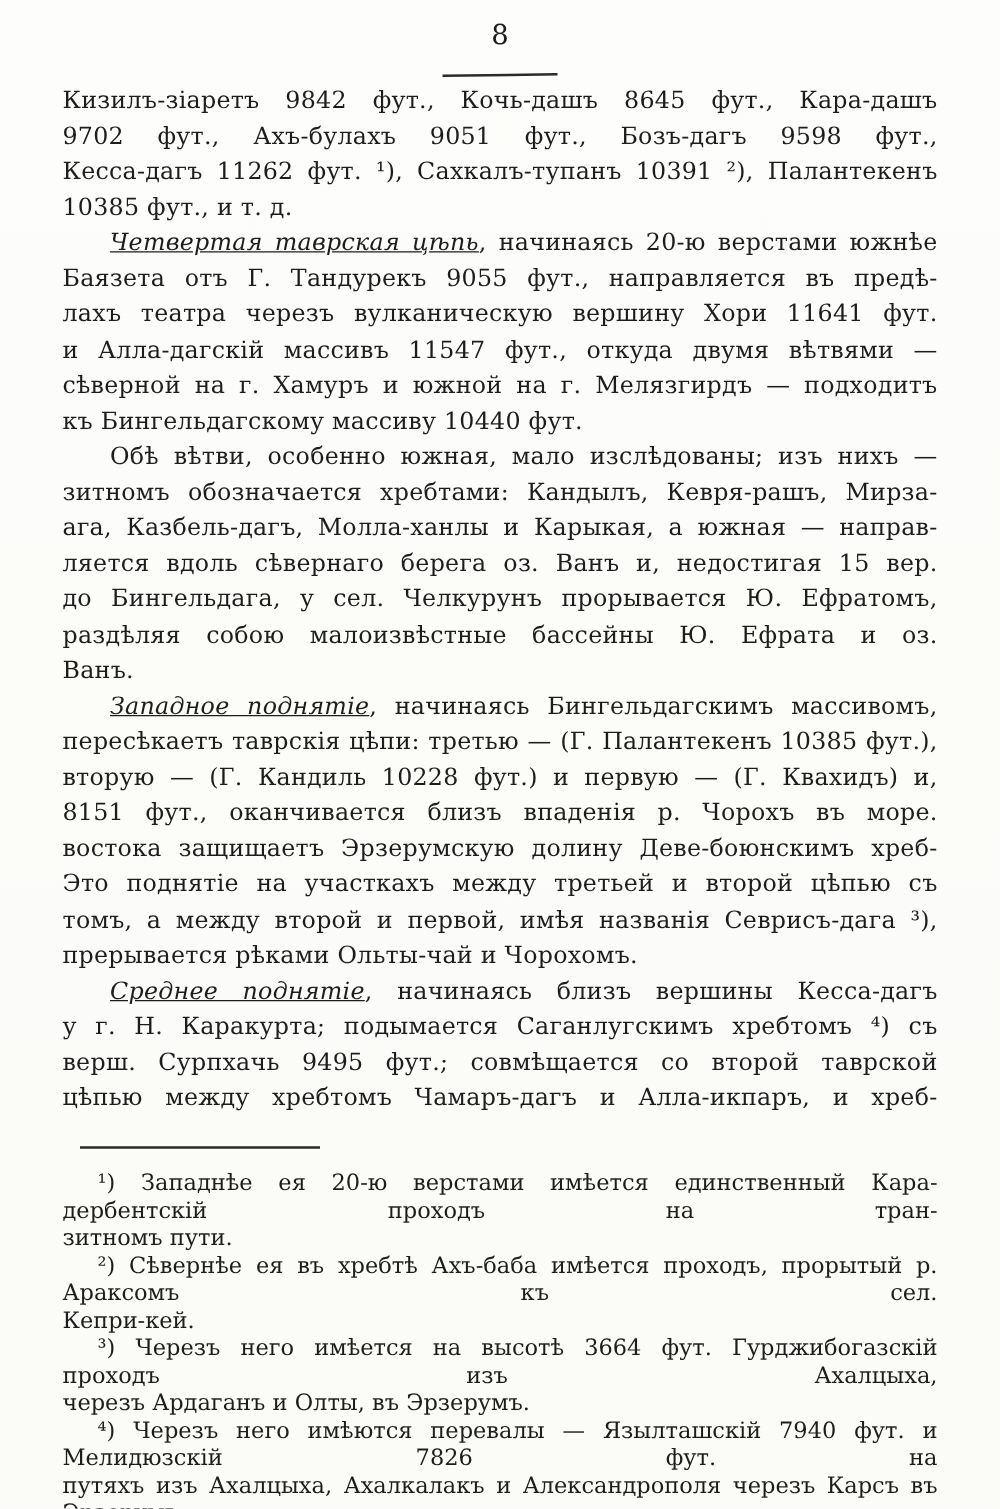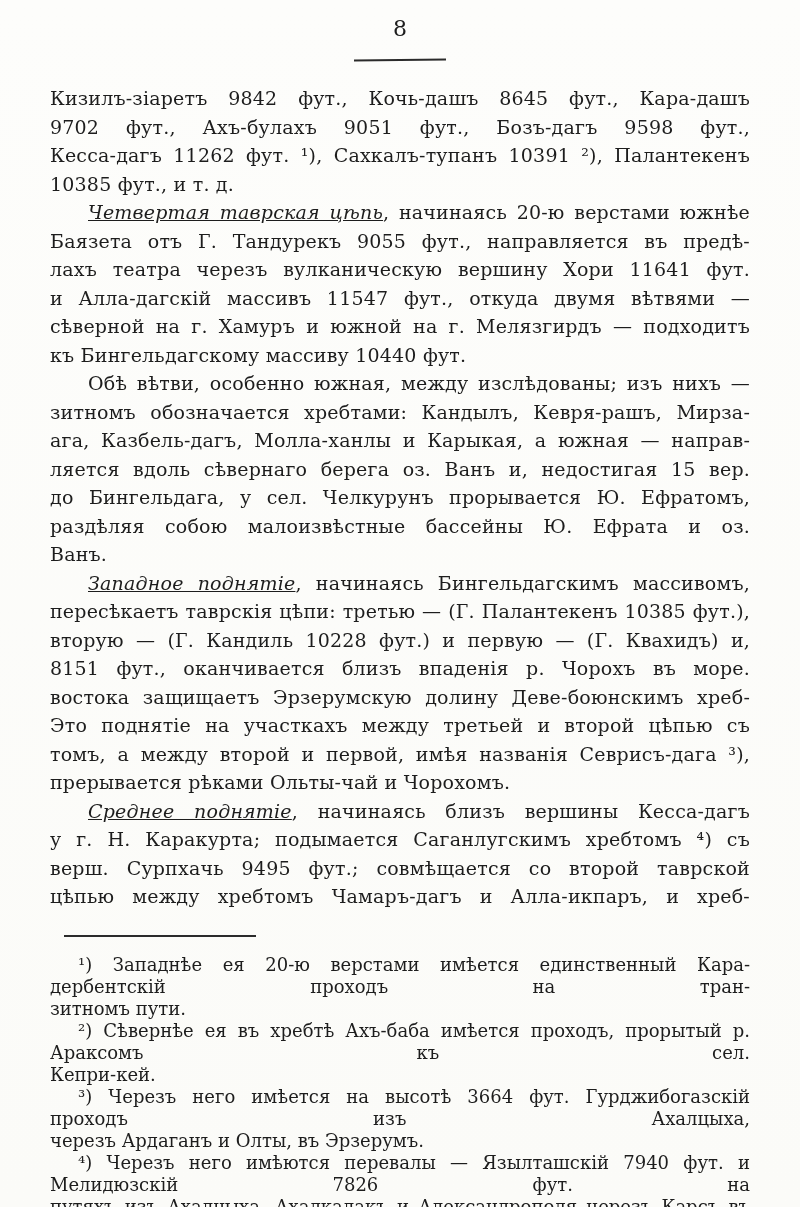--- a/index.html
+++ b/index.html
@@ -22,21 +22,21 @@
     font-size: 22px;
     line-height: 26px;
   }
   .folio-rule {
     width: 92px; height: 2px;
     background: #2b2b2b;
     margin: 17px auto 0 auto;
     transform: rotate(-0.7deg);
   }
   .maintext {
-    margin-top: 23px;
+    margin-top: 5px;
     font-size: 19px;
     line-height: 28.5px;
     letter-spacing: 0.2px;
   }
   .line {
     text-align: justify;
     text-align-last: justify;
     white-space: normal;
   }
   .line.indent { text-indent: 38px; }
@@ -82,21 +82,21 @@
     <div class="paragraph">
       <div class="line indent"><span class="lead">Четвертая таврская цѣпь</span><span>, начинаясь 20-ю верстами южнѣе</span></div>
       <div class="line">Баязета отъ Г. Тандурекъ 9055 фут., направляется въ предѣ-</div>
       <div class="line">лахъ театра черезъ вулканическую вершину Хори 11641 фут.</div>
       <div class="line">и Алла-дагскій массивъ 11547 фут., откуда двумя вѣтвями —</div>
       <div class="line">сѣверной на г. Хамуръ и южной на г. Мелязгирдъ — подходитъ</div>
       <div class="line lastline">къ Бингельдагскому массиву 10440 фут.</div>
     </div>
 
     <div class="paragraph">
-      <div class="line indent">Обѣ вѣтви, особенно южная, между изслѣдованы; изъ нихъ —</div>
+      <div class="line indent">Обѣ вѣтви, особенно южная, мало изслѣдованы; изъ нихъ —</div>
       <div class="line">зитномъ обозначается хребтами: Кандылъ, Кевря-рашъ, Мирза-</div>
       <div class="line">ага, Казбель-дагъ, Молла-ханлы и Карыкая, а южная — направ-</div>
       <div class="line">ляется вдоль сѣвернаго берега оз. Ванъ и, недостигая 15 вер.</div>
       <div class="line">до Бингельдага, у сел. Челкурунъ прорывается Ю. Ефратомъ,</div>
       <div class="line">раздѣляя собою малоизвѣстные бассейны Ю. Ефрата и оз.</div>
       <div class="line lastline">Ванъ.</div>
     </div>
 
     <div class="paragraph">
       <div class="line indent"><span class="lead">Западное поднятіе</span><span>, начинаясь Бингельдагскимъ массивомъ,</span></div>

